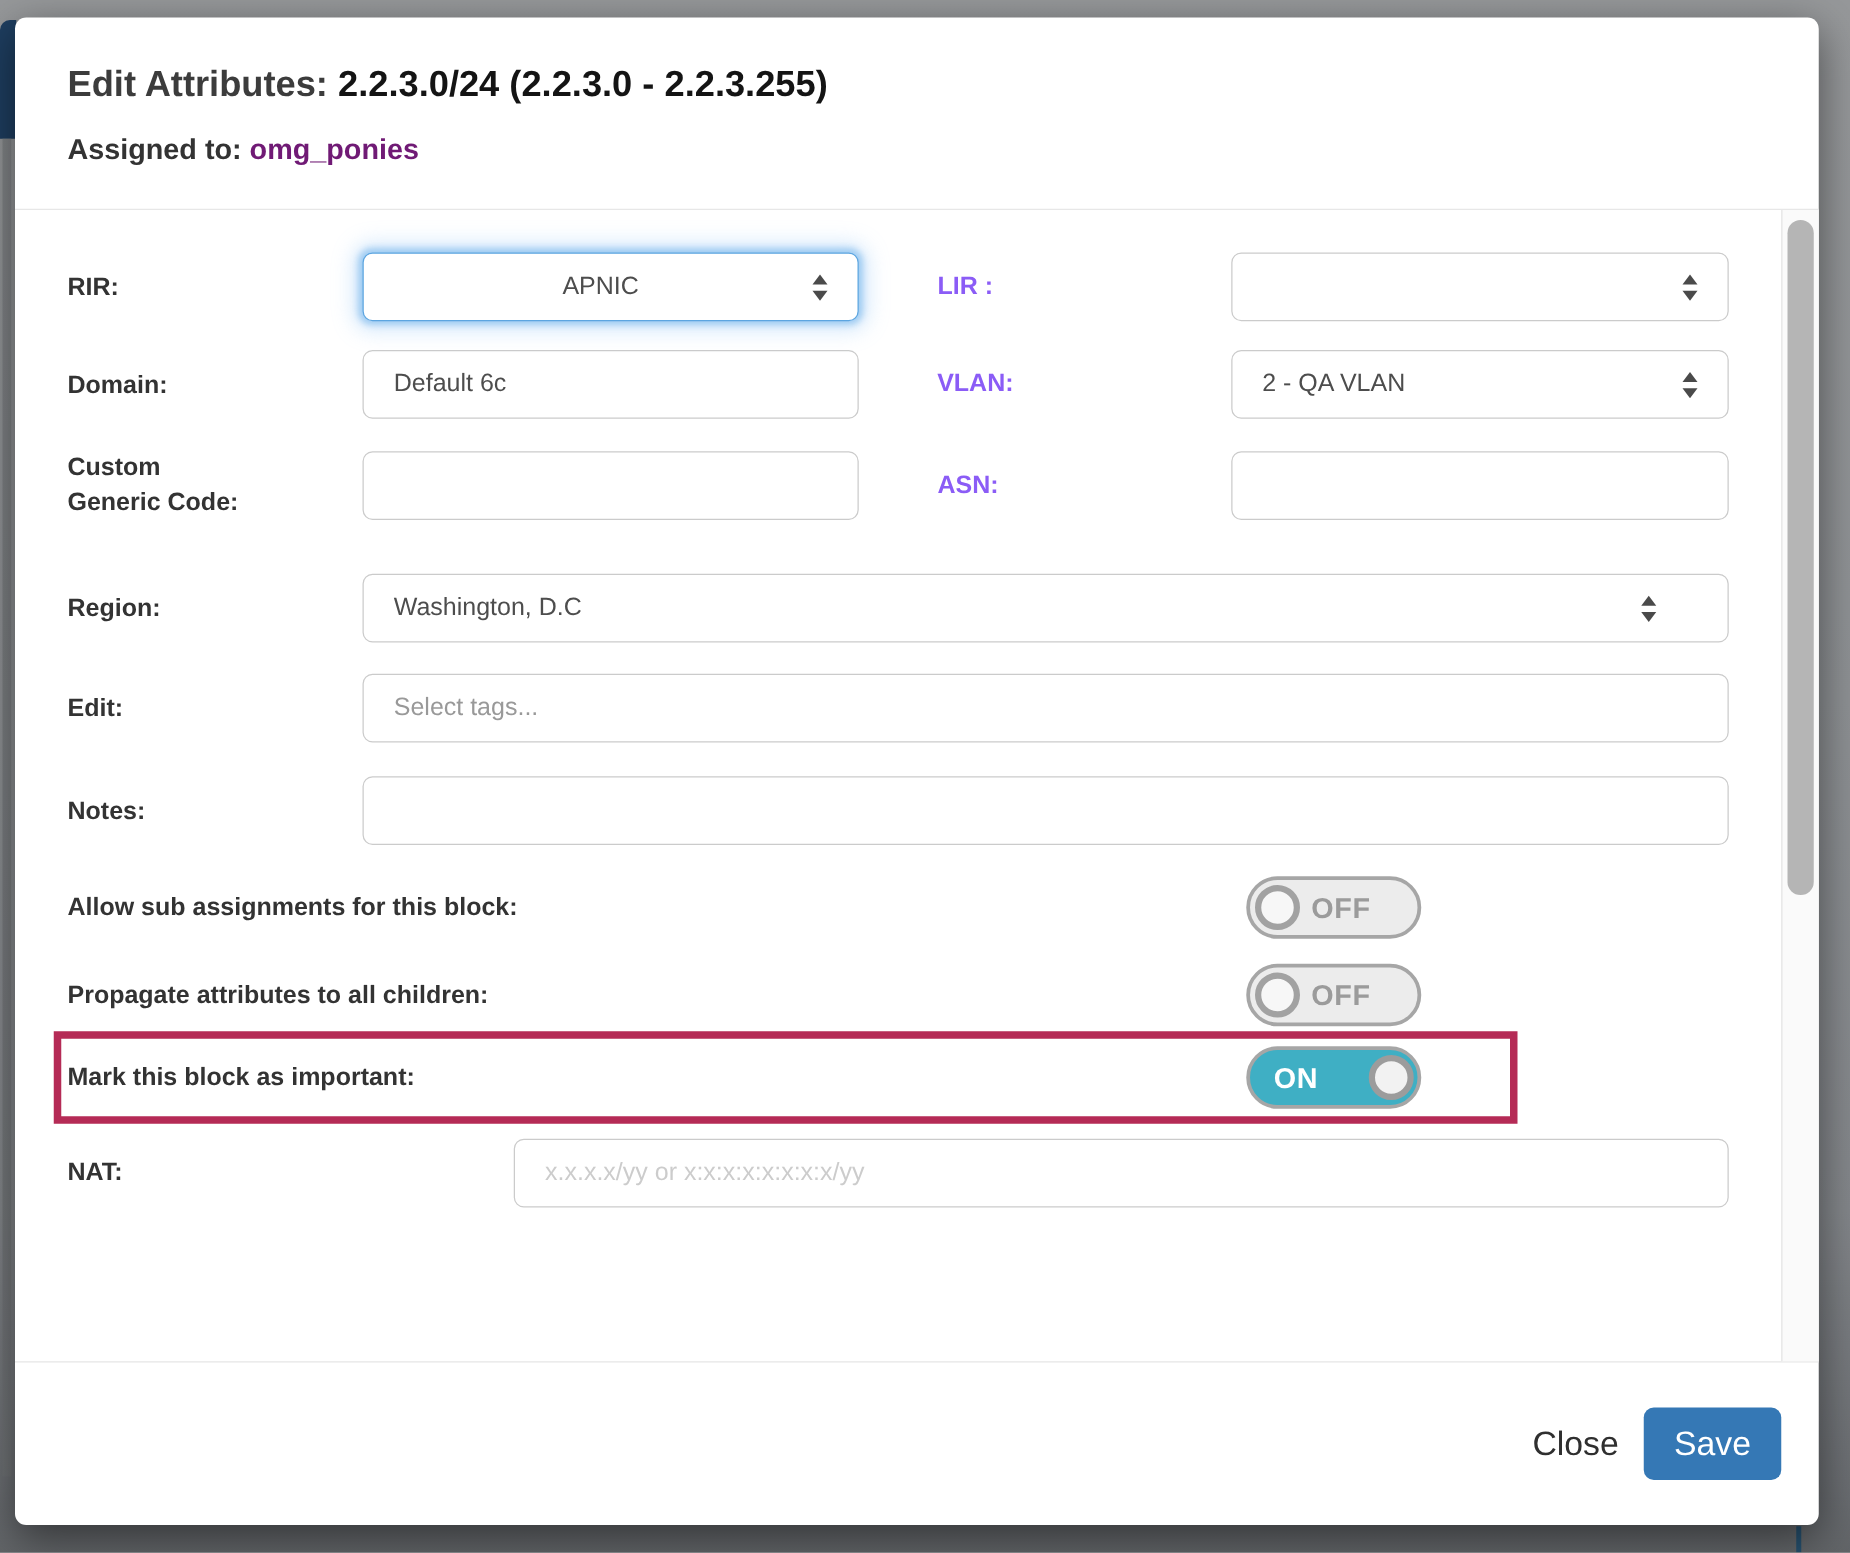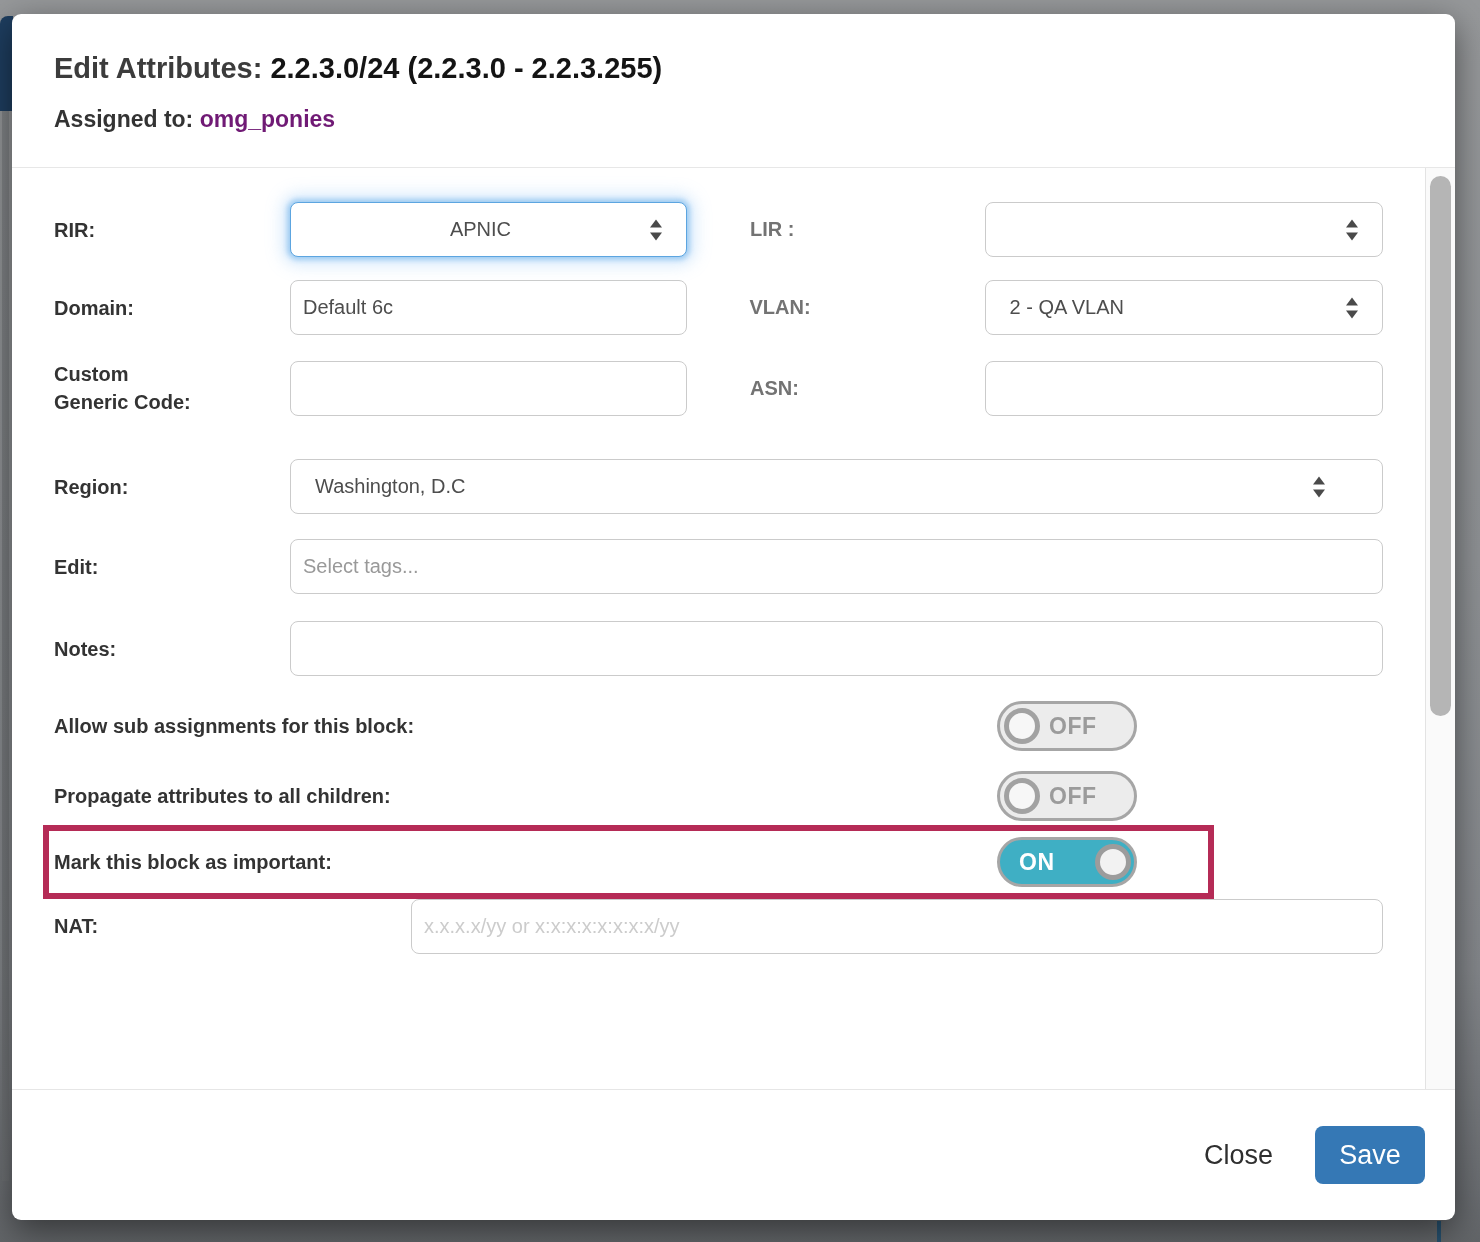--- a/index.html
+++ b/index.html
@@ -29,42 +29,42 @@
 
   
   .mbody { position:relative; height:921px; padding:34px 72px 0 42px; }
   .scrolltrack { position:absolute; top:0; right:0; width:30px; height:921px;
                  background:#fafafa; border-left:1px solid #e3e3e3; }
   .scrollthumb { position:absolute; top:8px; left:4px; width:21px; height:540px;
                  border-radius:11px; background:#b5b5b5; }
 
   .row { display:flex; align-items:center; }
   .lbl  { flex:none; width:236px; font-size:20px; font-weight:bold; color:#333; line-height:28px; }
-  .lbl2 { flex:none; width:235px; margin-left:63px; font-size:20px; font-weight:bold; color:#737373; }
+  .lbl2 { flex:none; width:235px; margin-left:63px; font-size:20px; font-weight:bold; color:#8b5cf6; }
   .lbl .wrapnarrow { display:block; max-width:150px; }
 
   .field { position:relative; height:55px; border:1px solid #cbcbcb; border-radius:8px;
            background:#fff; display:flex; align-items:center; padding:0 40px 0 24px;
            font-size:20px; color:#4d4d4d; }
   .w1 { width:409px;justify-content:center; } .w2 { width:410px; } .wfull { width:1117px; }
   .selwrap { cursor:default; }
   .arrow { position:absolute; right:22px; top:50%; transform:translateY(-50%); line-height:0; }
   .arrow-inset { right:55px; }
 
   input.tfield { height:55px; border:1px solid #cbcbcb; border-radius:8px; background:#fff;
-                 font-size:20px; color:#4d4d4d; padding:0 22px 0 12px; outline:none;
+                 font-size:20px; color:#4d4d4d; padding:0 22px 0 24px; outline:none;
                  font-family:"Liberation Sans","DejaVu Sans",sans-serif; }
   input.ph-gray::placeholder  { color:#999; opacity:1; }
   input.ph-light::placeholder { color:#ccc; opacity:1; }
 
   .focused { border-color:#5ca5e0;
              box-shadow:0 0 5px 3px rgba(109,176,233,.55), 0 0 16px 8px rgba(140,195,245,.35); }
 
   .mb23{margin-bottom:23px;} .mb25{margin-bottom:25px;} .mb43{margin-bottom:43px;}
-  .mb27{margin-bottom:27px;} .mb20{margin-bottom:20px;} .mb4{margin-bottom:4px;} .mb12{}
+  .mb27{margin-bottom:27px;} .mb20{margin-bottom:20px;} .mb4{margin-bottom:4px;} .mb12{margin-bottom:12px;}
 
   .tlbl { flex:none; width:943px; font-size:20px; font-weight:bold; color:#333; }
   .toggle { flex:none; width:140px; height:50px; border:3px solid #a6a6a6; border-radius:26px;
             display:flex; align-items:center; cursor:pointer; }
   .toggle .knob { flex:none; width:36px; height:36px; border-radius:19px;
                   background:#f7f7f7; border:5px solid #a2a2a2; }
   .toggle .ttext { font-size:23px; font-weight:bold; letter-spacing:.5px;text-align:right; }
   .toggle.off { background:#ececec; }
   .toggle.off .knob { margin-left:4px; }
   .toggle.off .ttext { color:#9b9b9b; margin-left:9px; }
@@ -76,21 +76,21 @@
             display:flex; align-items:center; padding-left:5px; }
   .hl-box .tlbl { width:943px; }
 
   .lbl-nat { flex:none; width:357px; font-size:20px; font-weight:bold; color:#333; }
   .w-nat { width:996px; height:57px; }
 
   
   .mfooter { height:131px; border-top:1px solid #e6e6e6; display:flex; align-items:center;
              justify-content:flex-end; padding-right:30px; }
   .close-btn { background:transparent; border:none; font-size:27px; color:#2f2f2f;
-               margin-right:42px; cursor:pointer; font-family:inherit; }
+               margin-right:20px; cursor:pointer; font-family:inherit; }
   .save-btn { width:110px; height:58px; background:#3578b5; color:#fff; border:none;
               border-radius:8px; font-size:27px; cursor:pointer; font-family:inherit; }
 </style>
 </head>
 <body>
 
 <div class="stage">
   <div class="behind-navy-top"></div>
   <div class="behind-gray-strip"></div>
   <div class="behind-navy-line"></div>

